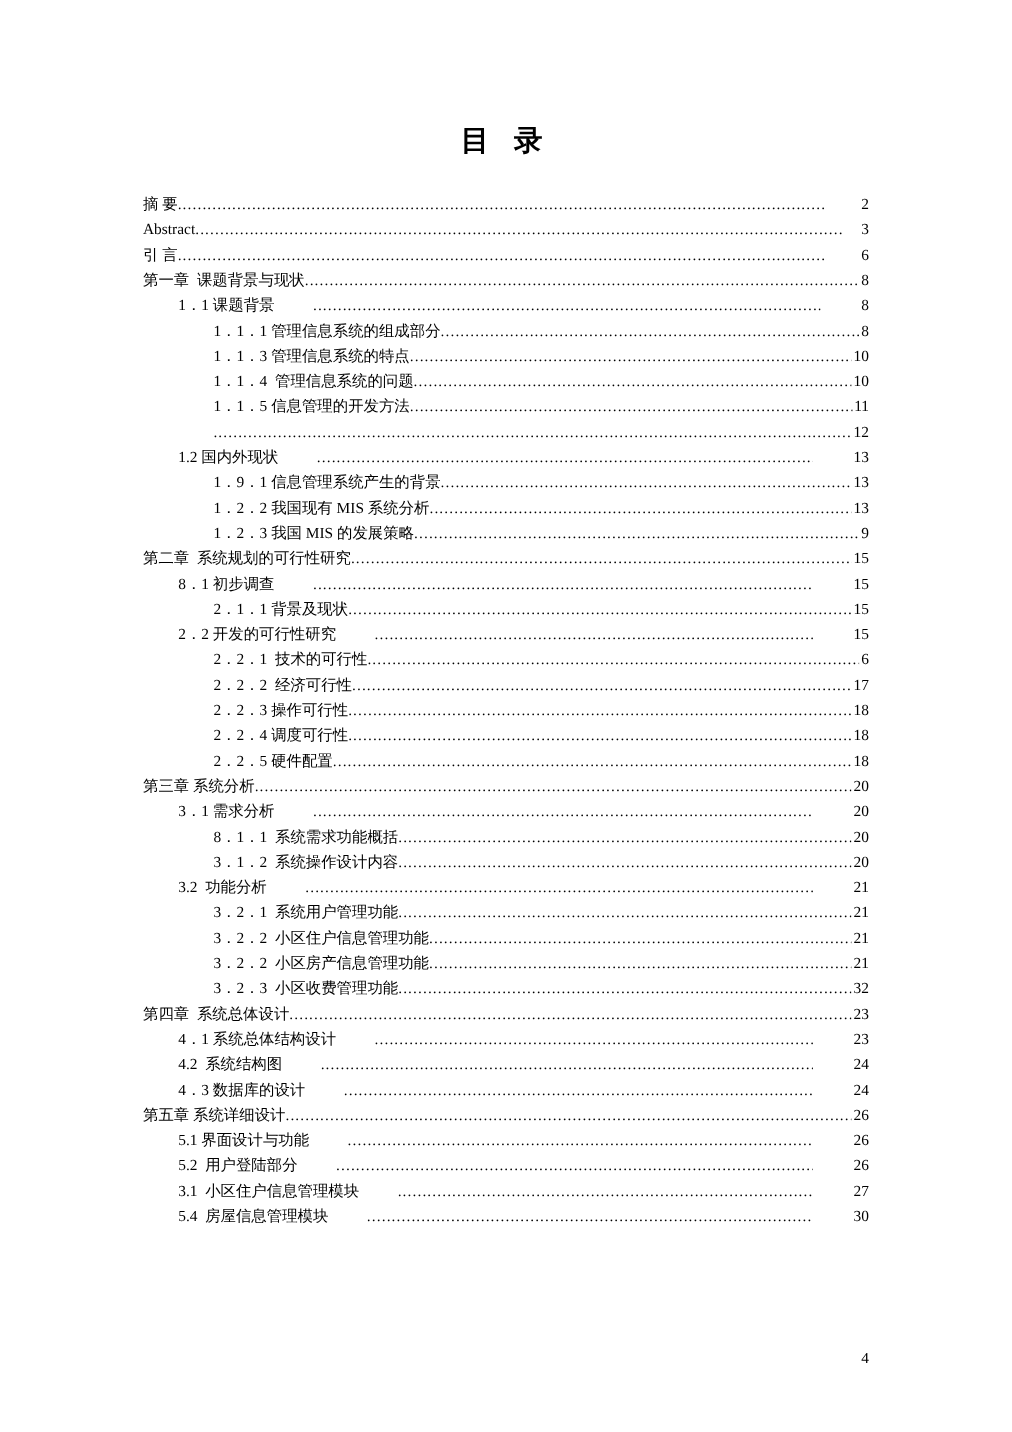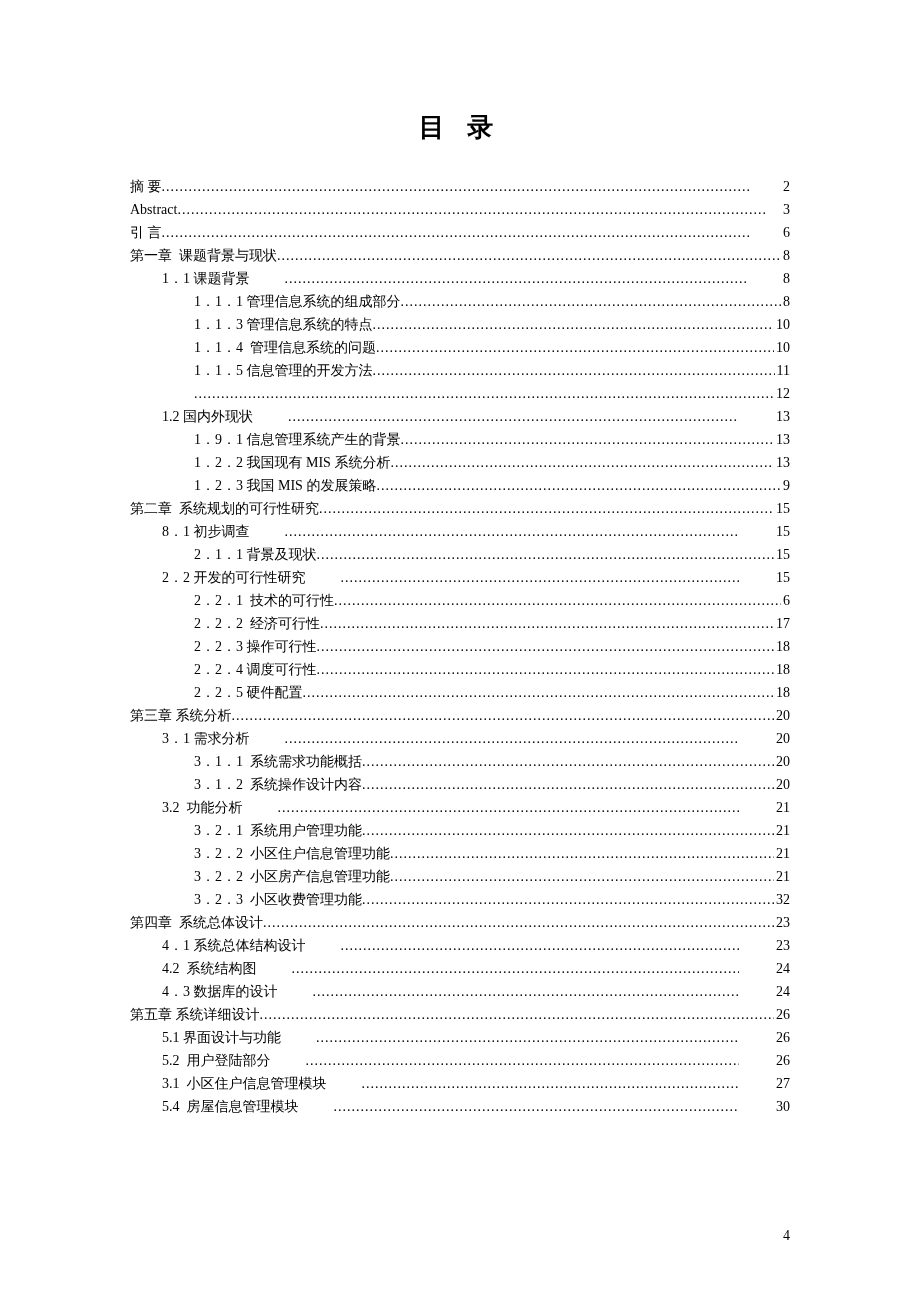--- a/index.html
+++ b/index.html
@@ -179,21 +179,21 @@
         <span class="toc-label">第三章 系统分析</span>
         <span class="toc-dots"></span>
         <span class="toc-page">20</span>
       </div>
       <div class="toc-line indent-1">
         <span class="toc-label">3．1 需求分析</span>
         <span class="toc-dots"></span>
         <span class="toc-page">20</span>
       </div>
       <div class="toc-line indent-2">
-        <span class="toc-label">3．1．1  系统需求功能概括</span>
+        <span class="toc-label">8．1．1  系统需求功能概括</span>
         <span class="toc-dots"></span>
         <span class="toc-page">20</span>
       </div>
       <div class="toc-line indent-2">
         <span class="toc-label">3．1．2  系统操作设计内容</span>
         <span class="toc-dots"></span>
         <span class="toc-page">20</span>
       </div>
       <div class="toc-line indent-1">
         <span class="toc-label">3.2  功能分析</span>

